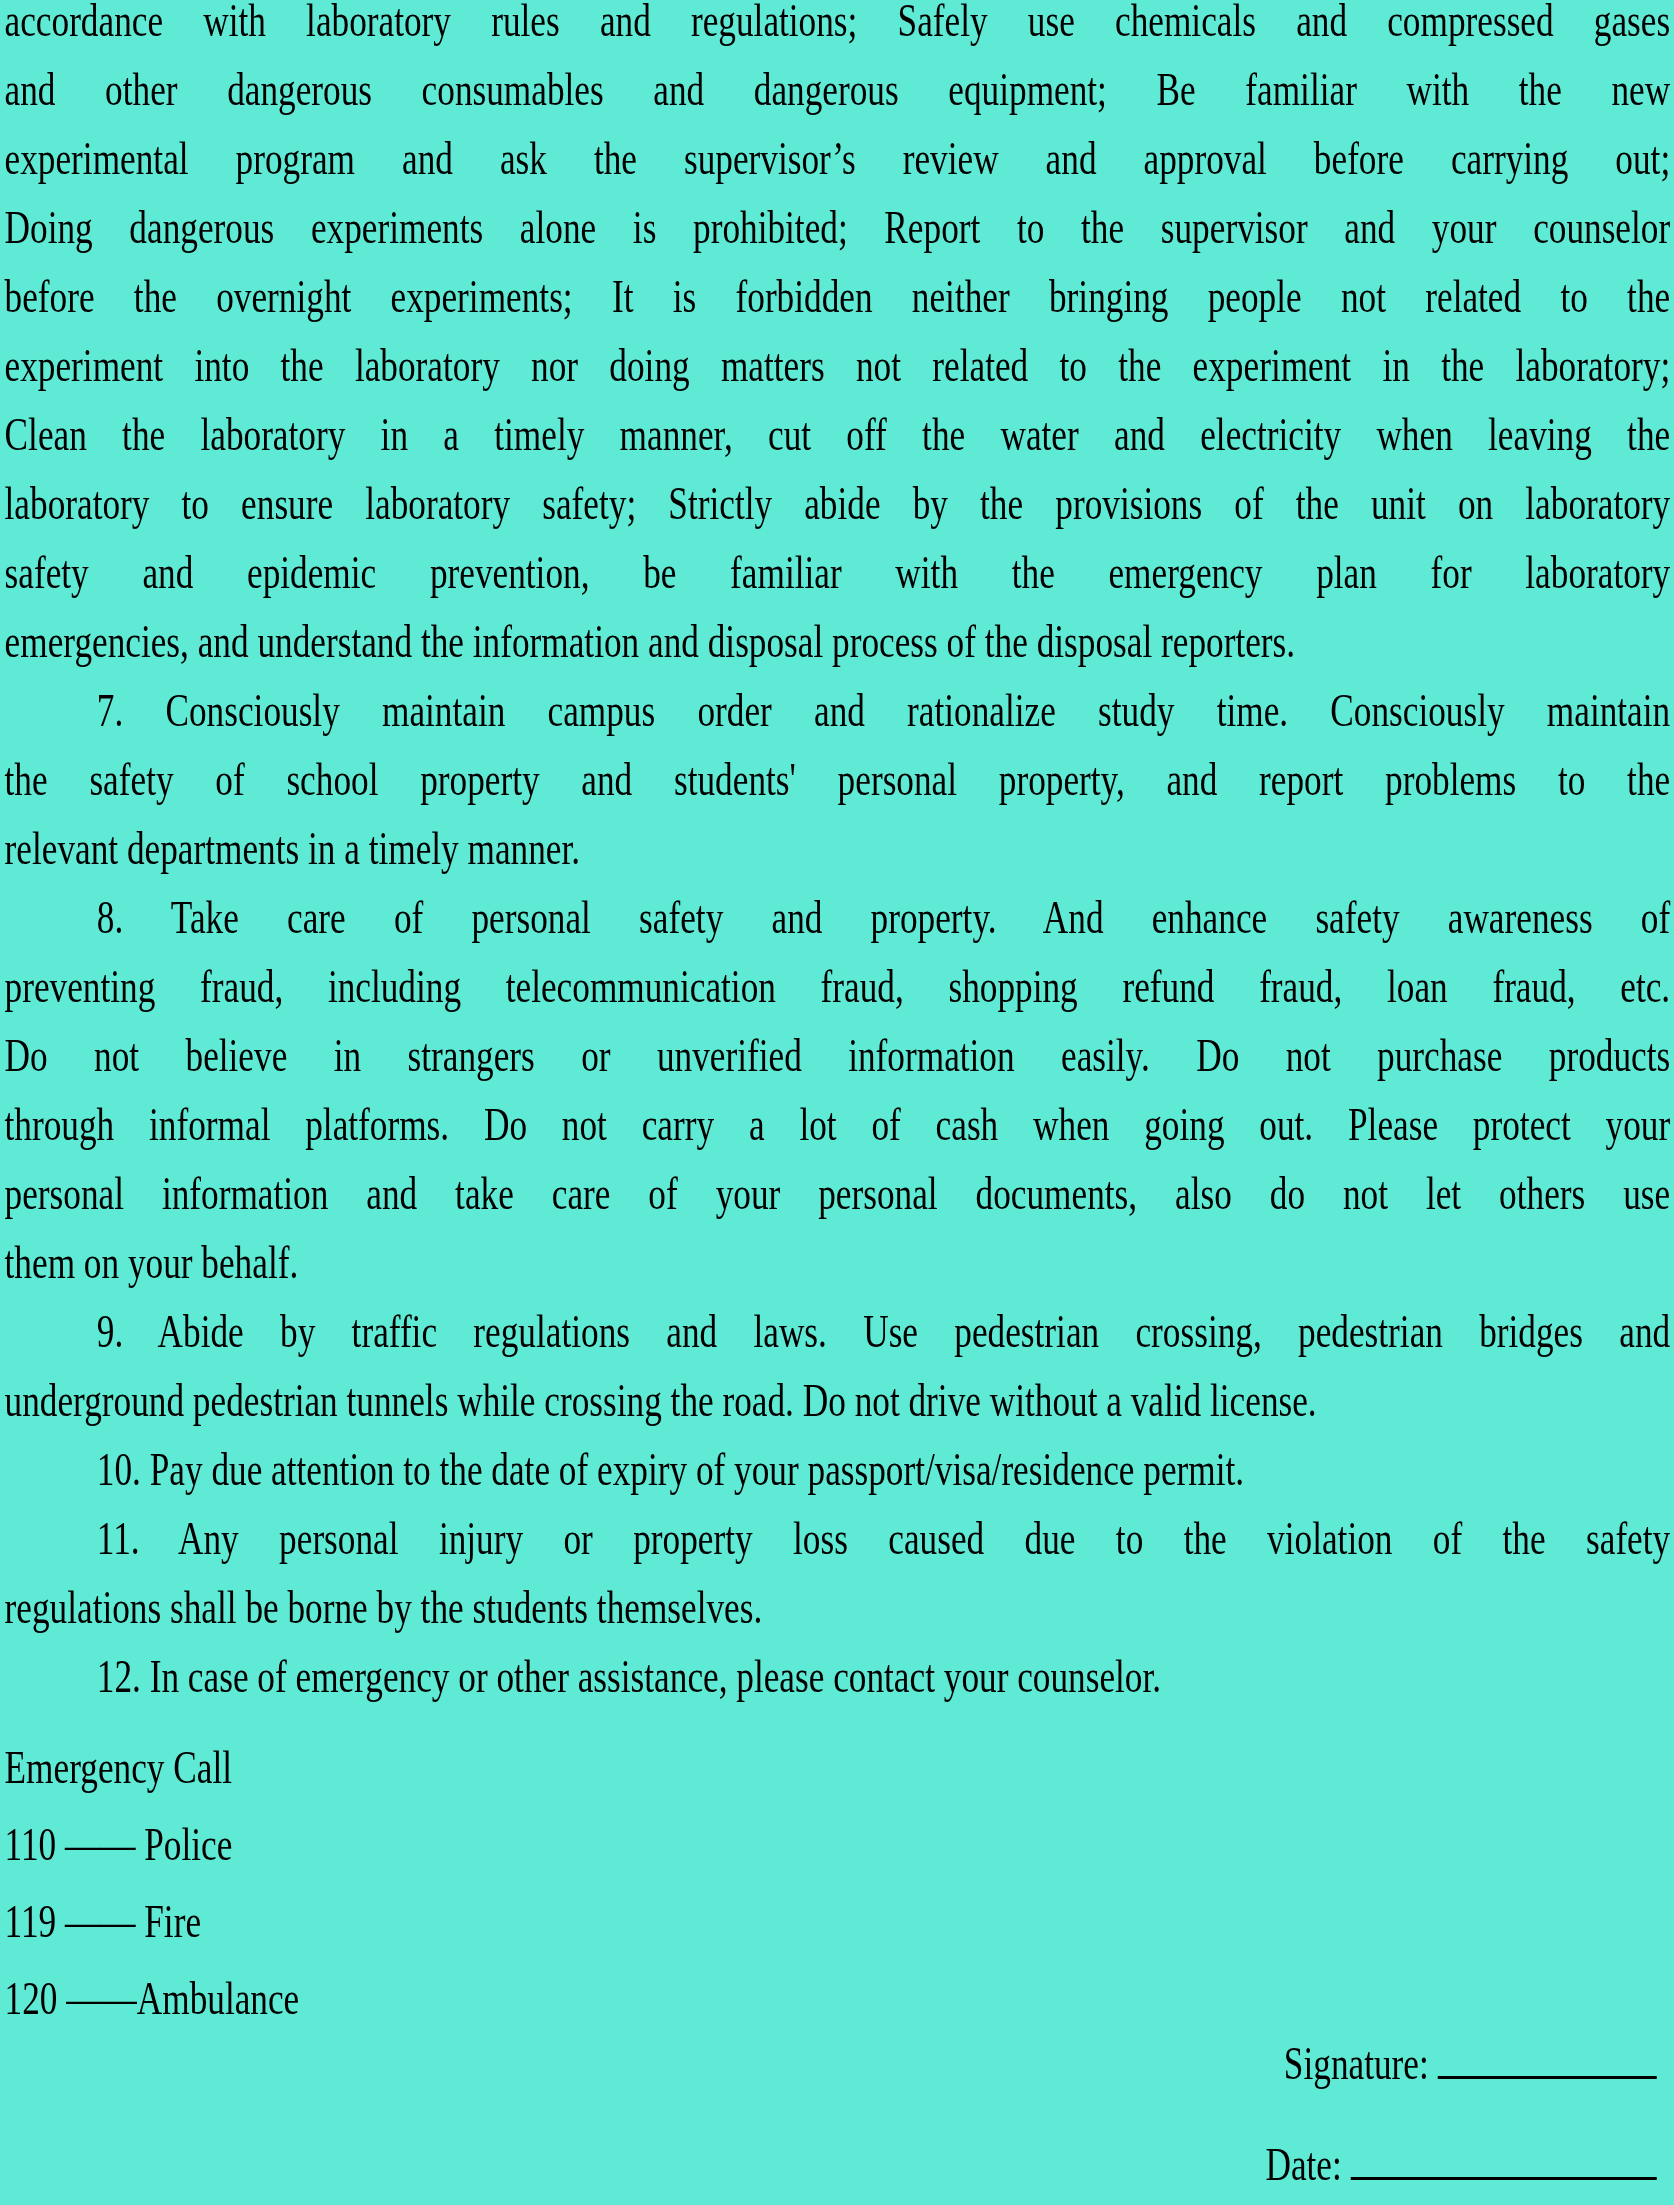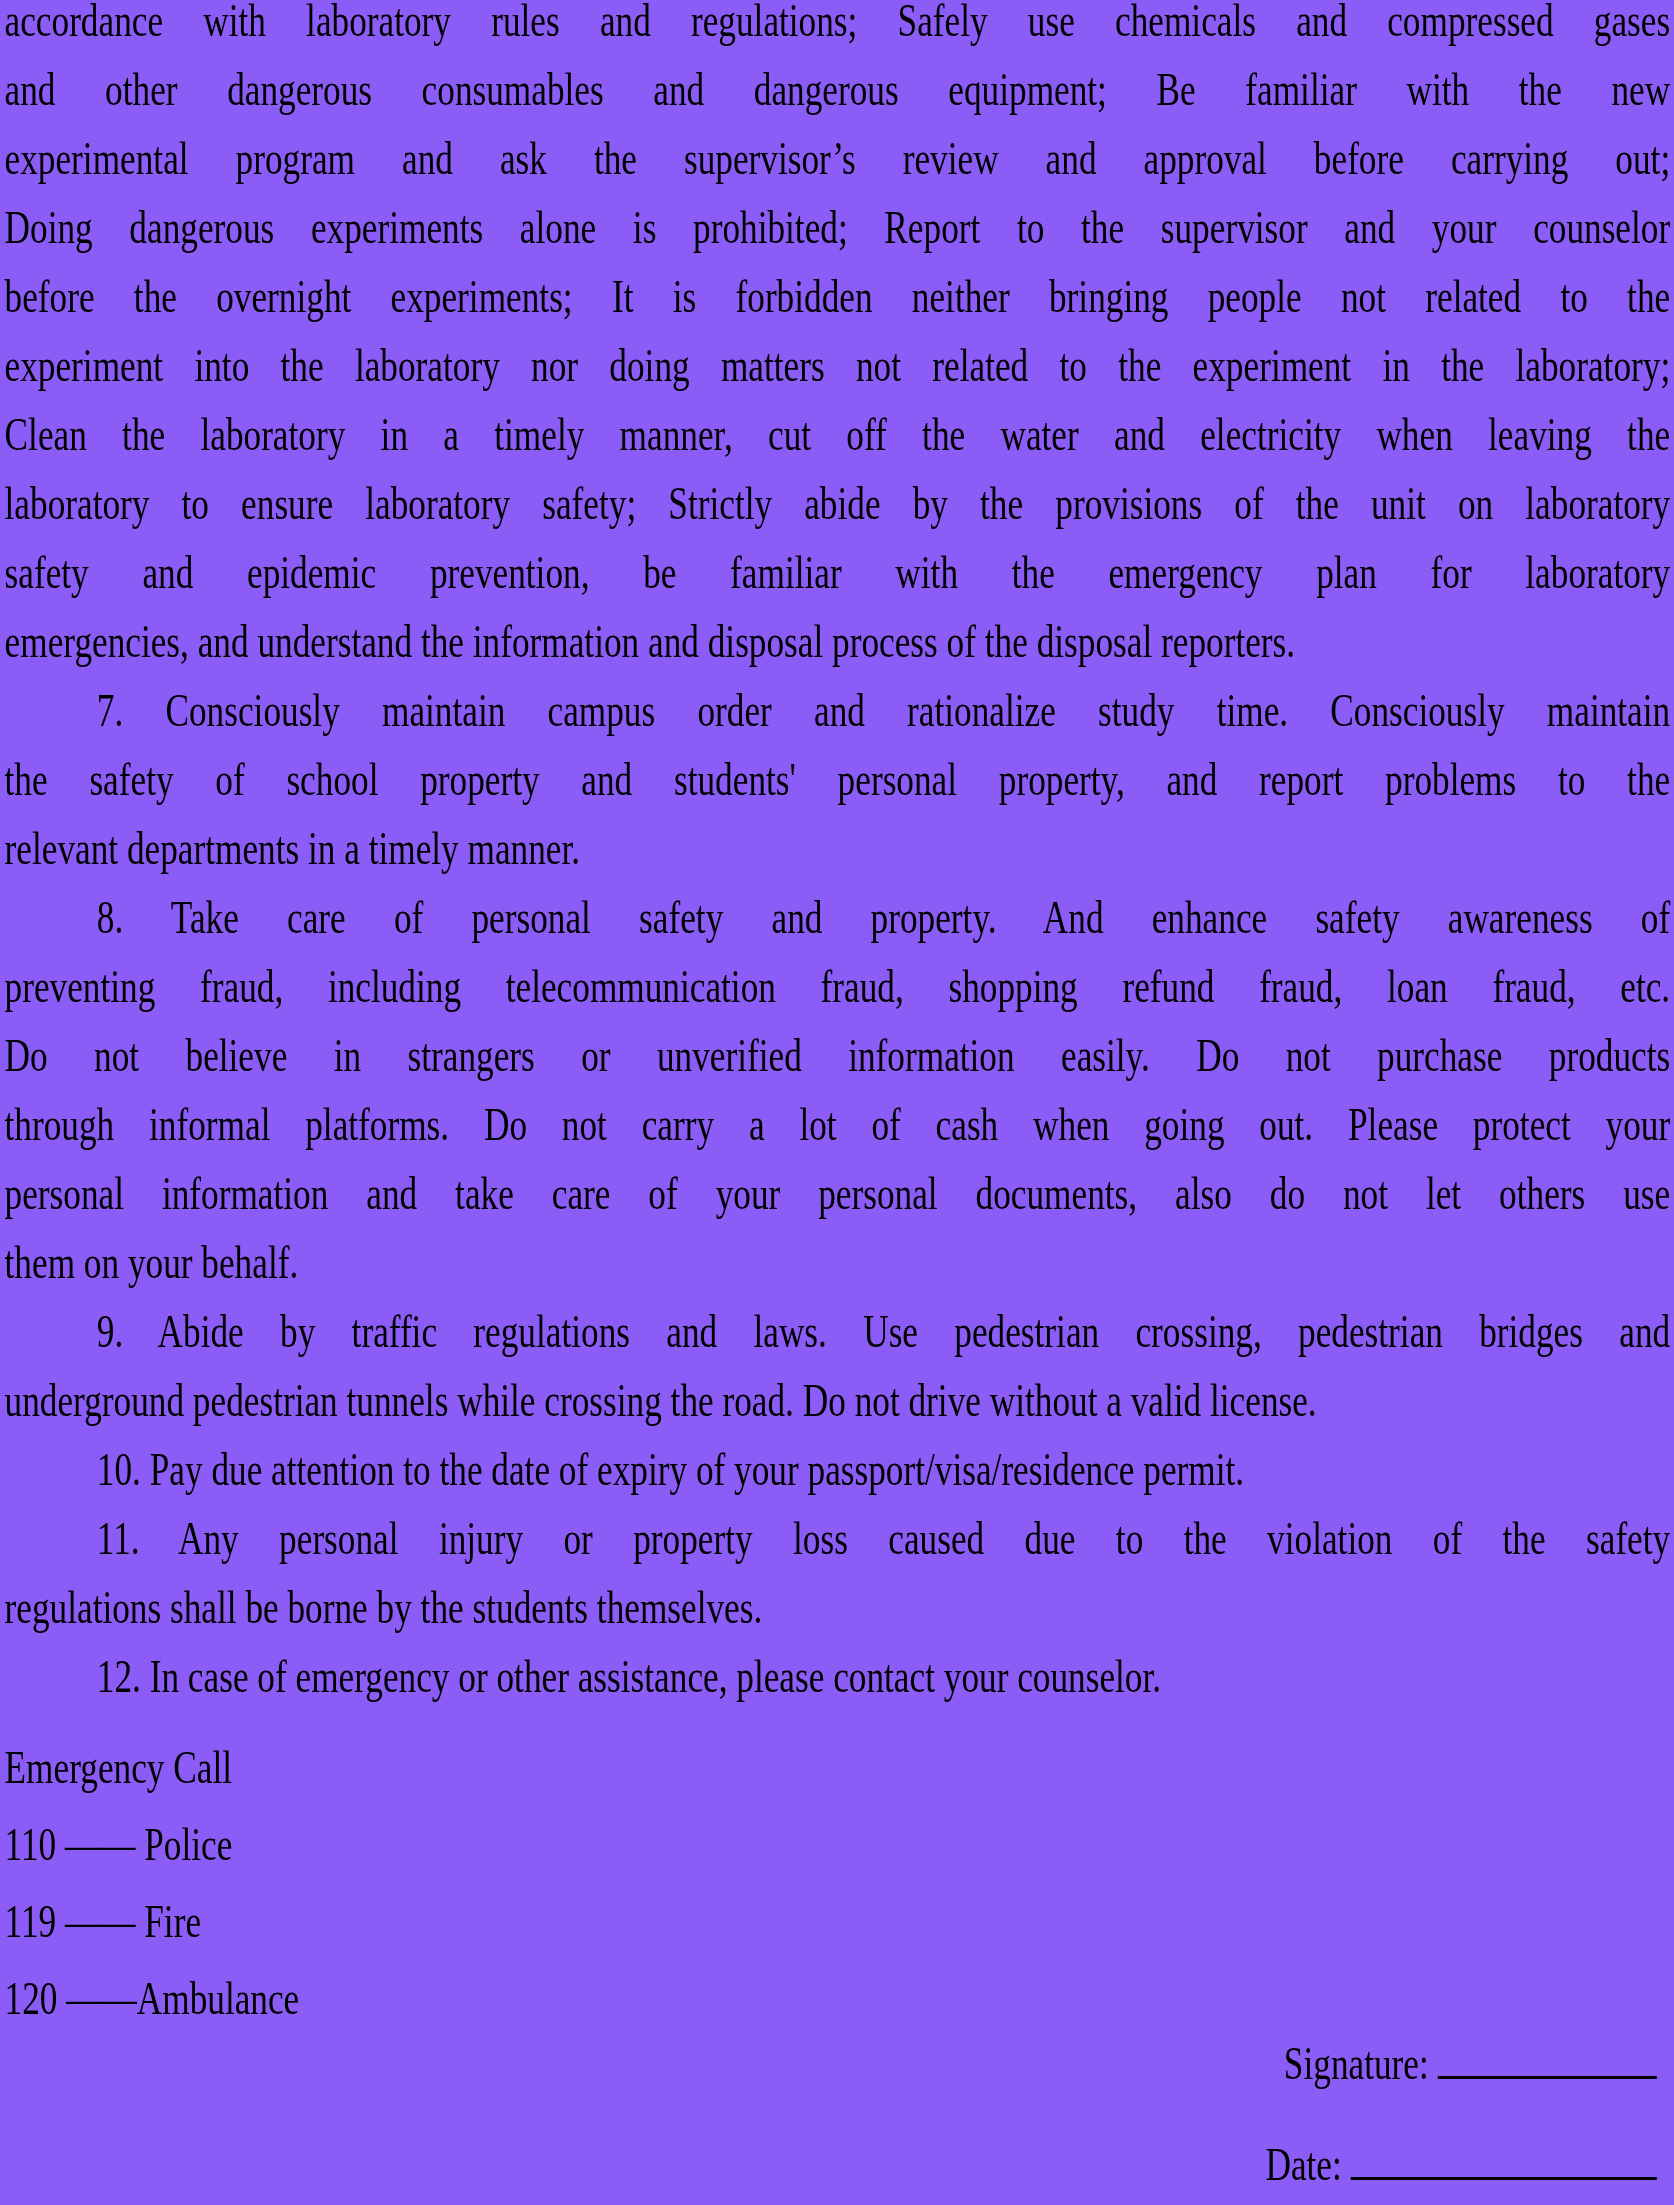--- a/index.html
+++ b/index.html
@@ -49,21 +49,21 @@
     display: inline-block;
     border-bottom: 3.5px solid #000000;
     margin-left: 12.3px;
   }
   .blank.sig { width: 292px; }
   .blank.dat { width: 408px; }
 </style>
 </head>
 <body style="background: rgb(255, 255, 255);">
 
-<div class="page" style="background: #8b5cf6;">
+<div class="page" style="background: #5eead4;">
   <div class="squeeze" style="color: rgb(0, 0, 0);">
 
     <div class="body-lines">
         <div class="line justify">accordance with laboratory rules and regulations; Safely use chemicals and compressed gases</div>
         <div class="line justify">and other dangerous consumables and dangerous equipment; Be familiar with the new</div>
         <div class="line justify">experimental program and ask the supervisor’s review and approval before carrying out;</div>
         <div class="line justify">Doing dangerous experiments alone is prohibited; Report to the supervisor and your counselor</div>
         <div class="line justify">before the overnight experiments; It is forbidden neither bringing people not related to the</div>
         <div class="line justify">experiment into the laboratory nor doing matters not related to the experiment in the laboratory;</div>
         <div class="line justify">Clean the laboratory in a timely manner, cut off the water and electricity when leaving the</div>

